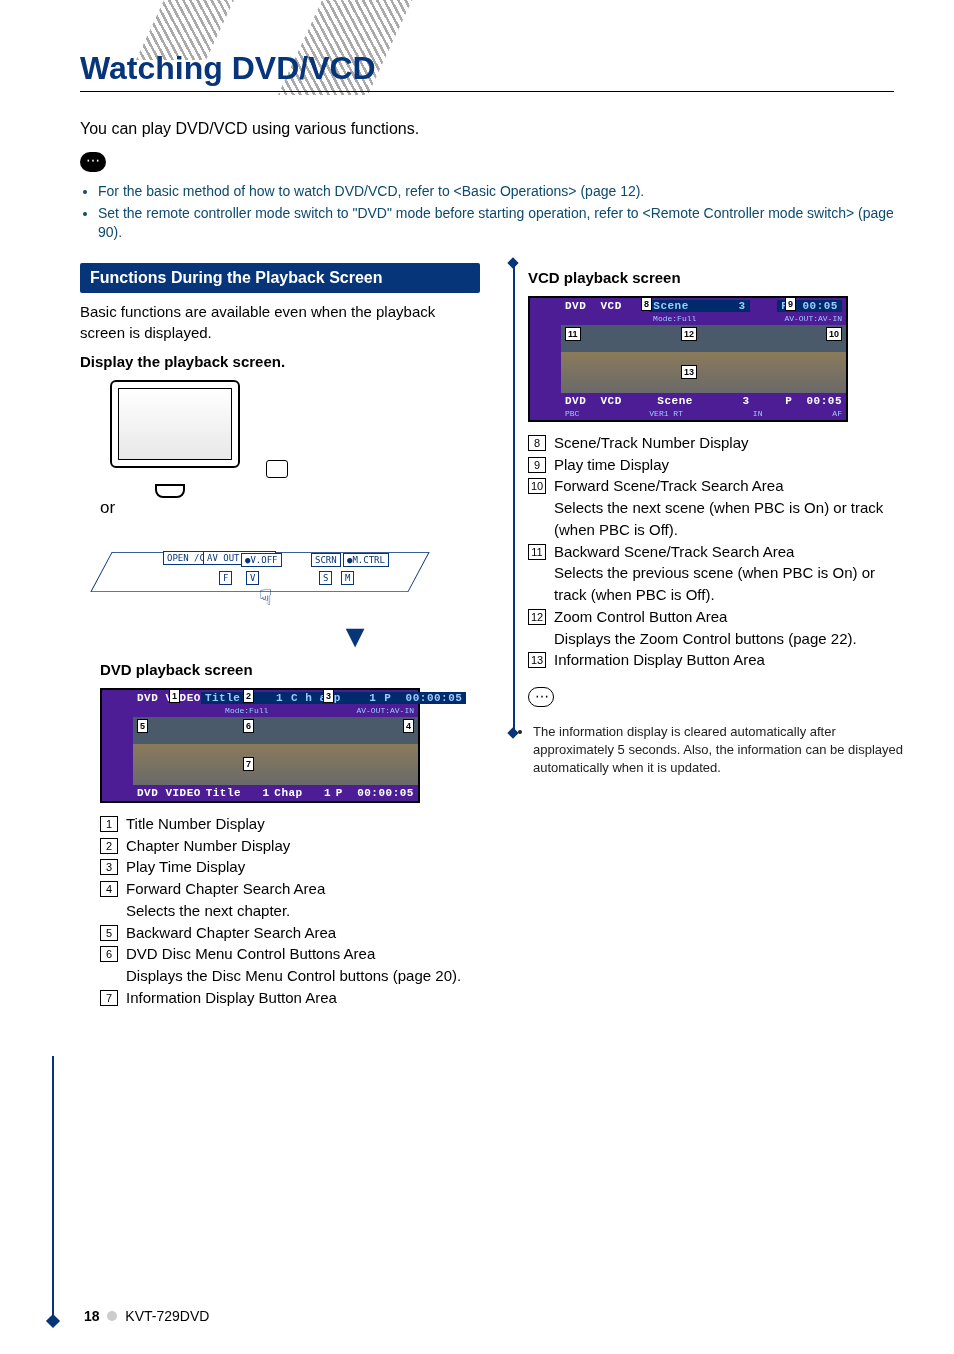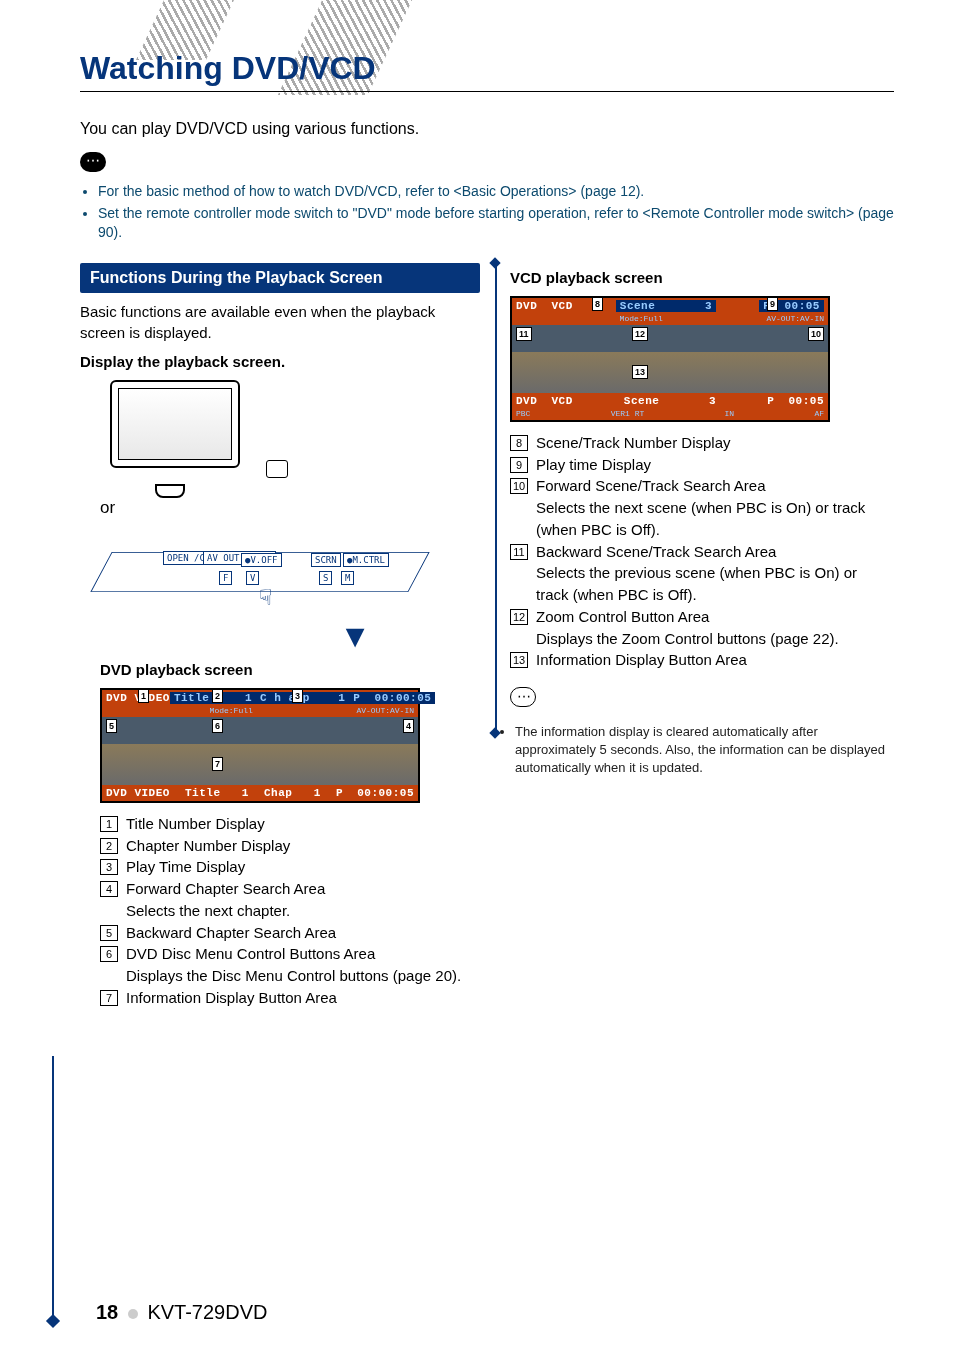--- a/index.html
+++ b/index.html
@@ -45,21 +45,21 @@
     top: 0px; left: 6px;
     font-size: 14px;
     letter-spacing: 1px;
   }
   .note-icon.outline { background:#fff; border:1.5px solid #000;}
   .note-icon.outline::after { color:#000; }
 
   .bullets { margin-left: 18px; font-size: 14px; color: #0c4a6e; margin-bottom: 20px;}
   .bullets li { margin-bottom: 2px; line-height: 1.4; }
 
-  .columns { display: flex; gap: 30px; }
+  .columns { display: flex; gap: 48px; }
   .col { flex: 1; position: relative; }
   .col.left { flex: 0 0 400px; }
   .col.right { flex: 0 0 380px; }
 
   .divider-line {
     position:absolute;
     left:-15px; top:0;
     width:2px; height:470px;
     background:#06357a;
   }
@@ -95,24 +95,25 @@
     position: relative;
   }
   .panel-shape { position:absolute; left:0; right:0; top:25px; bottom:15px; border:1.5px solid #06357a; transform: skewX(-28deg) scaleY(0.85) rotateX(10deg); background:#fff;}
   .panel-btn { position:absolute; border:1.5px solid #06357a; font-size:9px; color:#06357a; font-family: monospace; padding:1px 3px; background:#fff;}
   .hand-icon { position:absolute; left:158px; top:62px; font-size:22px; color:#06357a;}
   .down-arrow { text-align:center; font-size:32px; color:#06357a; margin:-6px 0 2px 150px;}
 
   .screen-box {
     width: 320px; margin: 6px 0 10px 20px;
     border: 2px solid #000;
-    background: #c2410c;
+    background: #4c1d95;
     font-family: "Courier New", monospace;
     font-size: 11px;
     color: #fff;
+    padding-left: 31px;
   }
   .screen-box .toprow, .screen-box .botrow {
     display:flex; justify-content:space-between; padding:2px 4px;
     font-weight:700; letter-spacing:0.5px;
   }
   .screen-box .toprow span, .screen-box .botrow span { white-space: pre; }
   .screen-box .val { background:#002a6b; color:#9cf; padding:0 4px;}
   .screen-box .subrow { display:flex; justify-content:space-between; font-size:8px; padding:0 4px 2px; color:#9cf;}
   .screen-box .midimg { height:68px; background: linear-gradient(#4a5a6a 0%, #4a5a6a 40%, #8a7a5a 40%, #6a6a6a 100%); position:relative;}
   .callout { position:absolute; background:#fff; color:#000; border:1px solid #000; font-size:9px; font-weight:700; padding:0 2px; line-height:12px; font-family: Arial, sans-serif;}
@@ -120,22 +121,22 @@
   .def-list { margin: 8px 0 0 20px; font-size:15px; line-height:1.45; }
   .def-list .row { display:flex; gap:8px; }
   .def-list .num { display:inline-block; min-width:18px; height:16px; border:1px solid #000; text-align:center; font-size:11px; line-height:15px; margin-top:3px; font-family: Arial, sans-serif;}
   .def-list .txt { flex:1; }
   .def-list .desc { margin-left:26px; font-size:15px; }
 
   .note-small { font-size:13px; color:#222; line-height:1.4; margin:6px 0 0 4px;}
   .note-small li { list-style: disc; margin-left:1px;}
 
   .footer {
-    position:absolute; bottom:30px; left:96px;
-    font-size:20px;
+    position:absolute; bottom:30px; left:84px;
+    font-size:14px;
   }
   .footer .dot { display:inline-block; width:10px; height:10px; background:#ccc; border-radius:50%; margin:0 4px;}
   .footer .pg { font-weight:700;}
 
   .side-marker {
     position:absolute; left:48px; bottom:28px;
     width:10px; height:10px; background:#06357a;
     transform: rotate(45deg);
   }
   .side-line {

